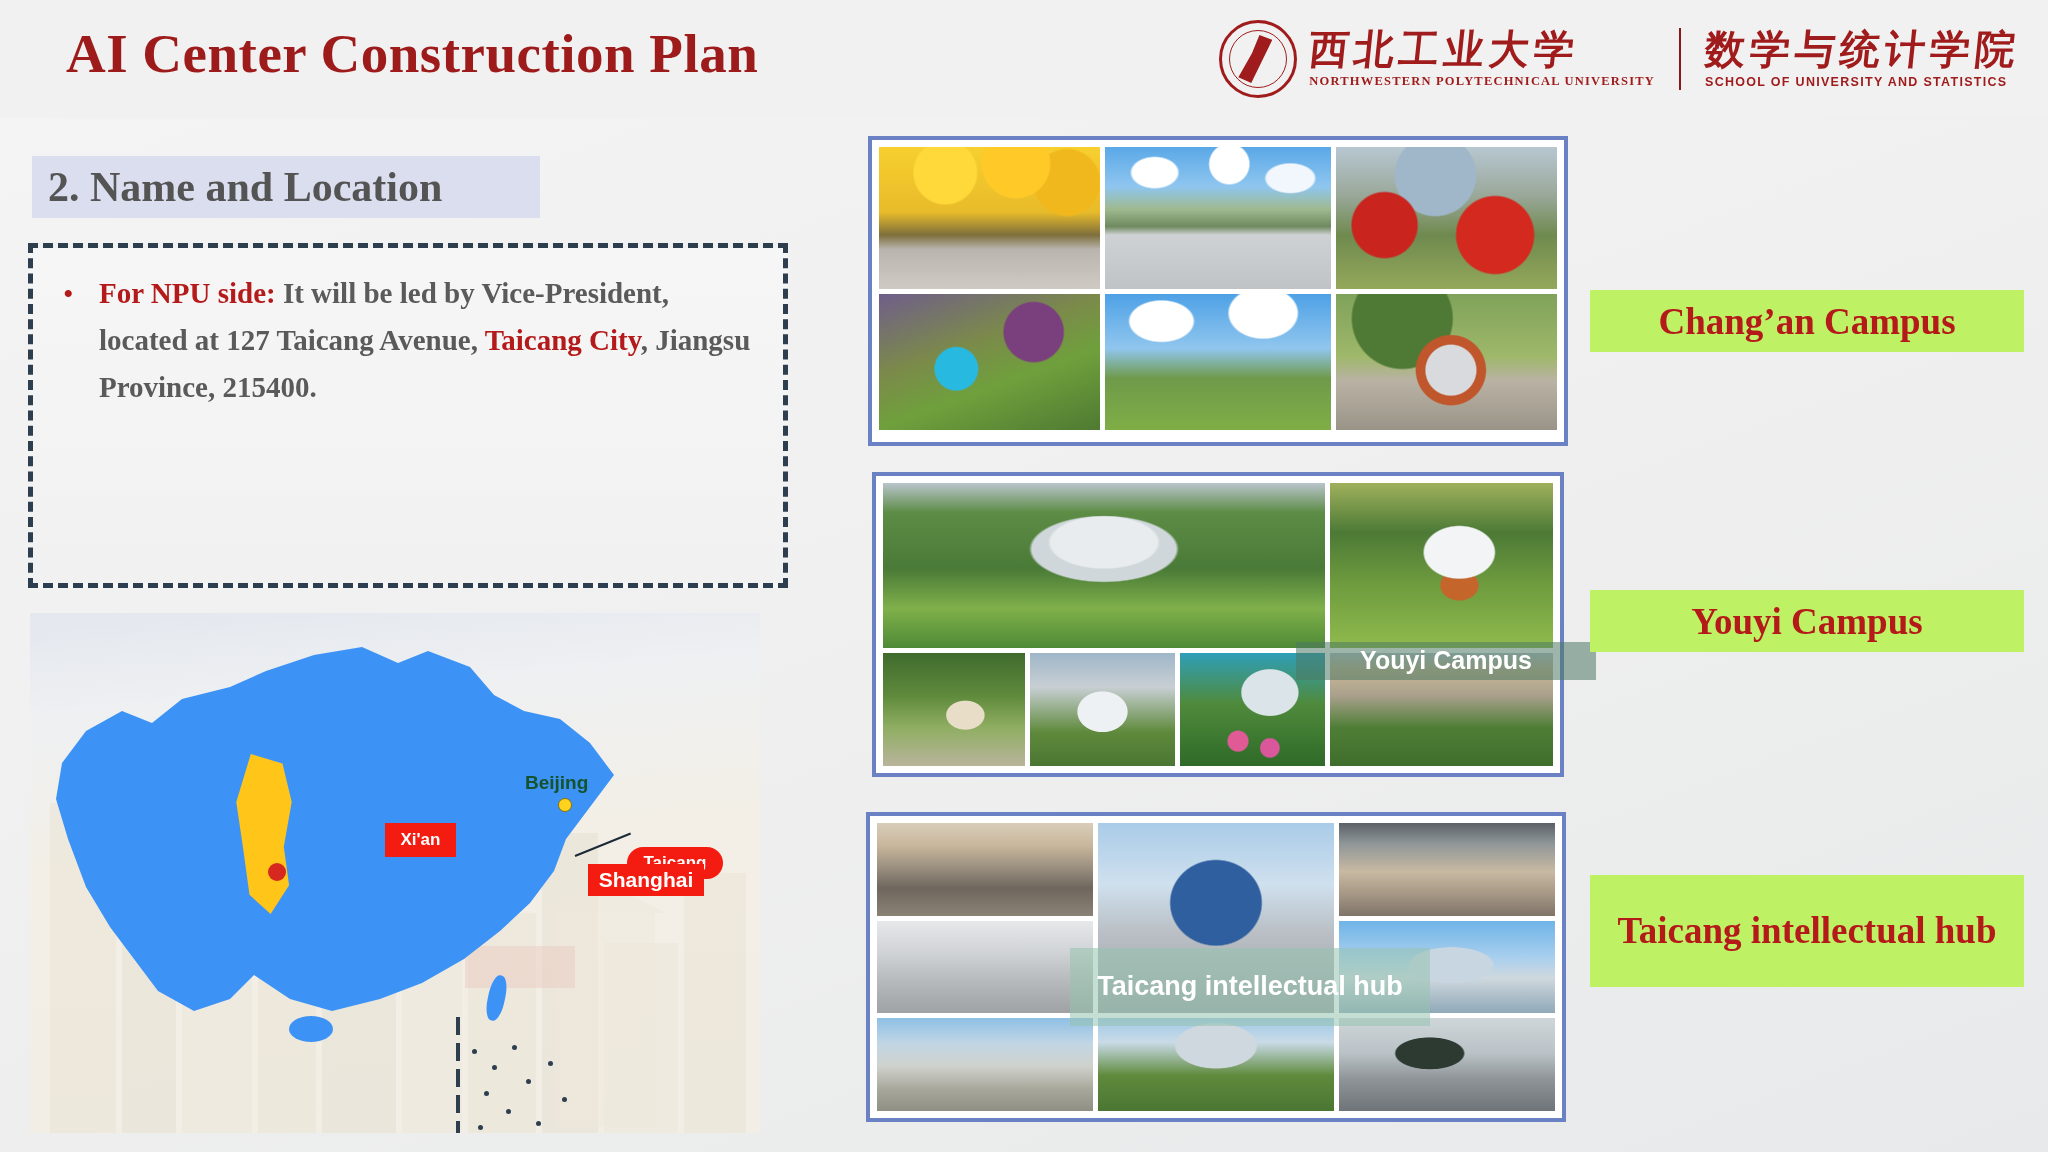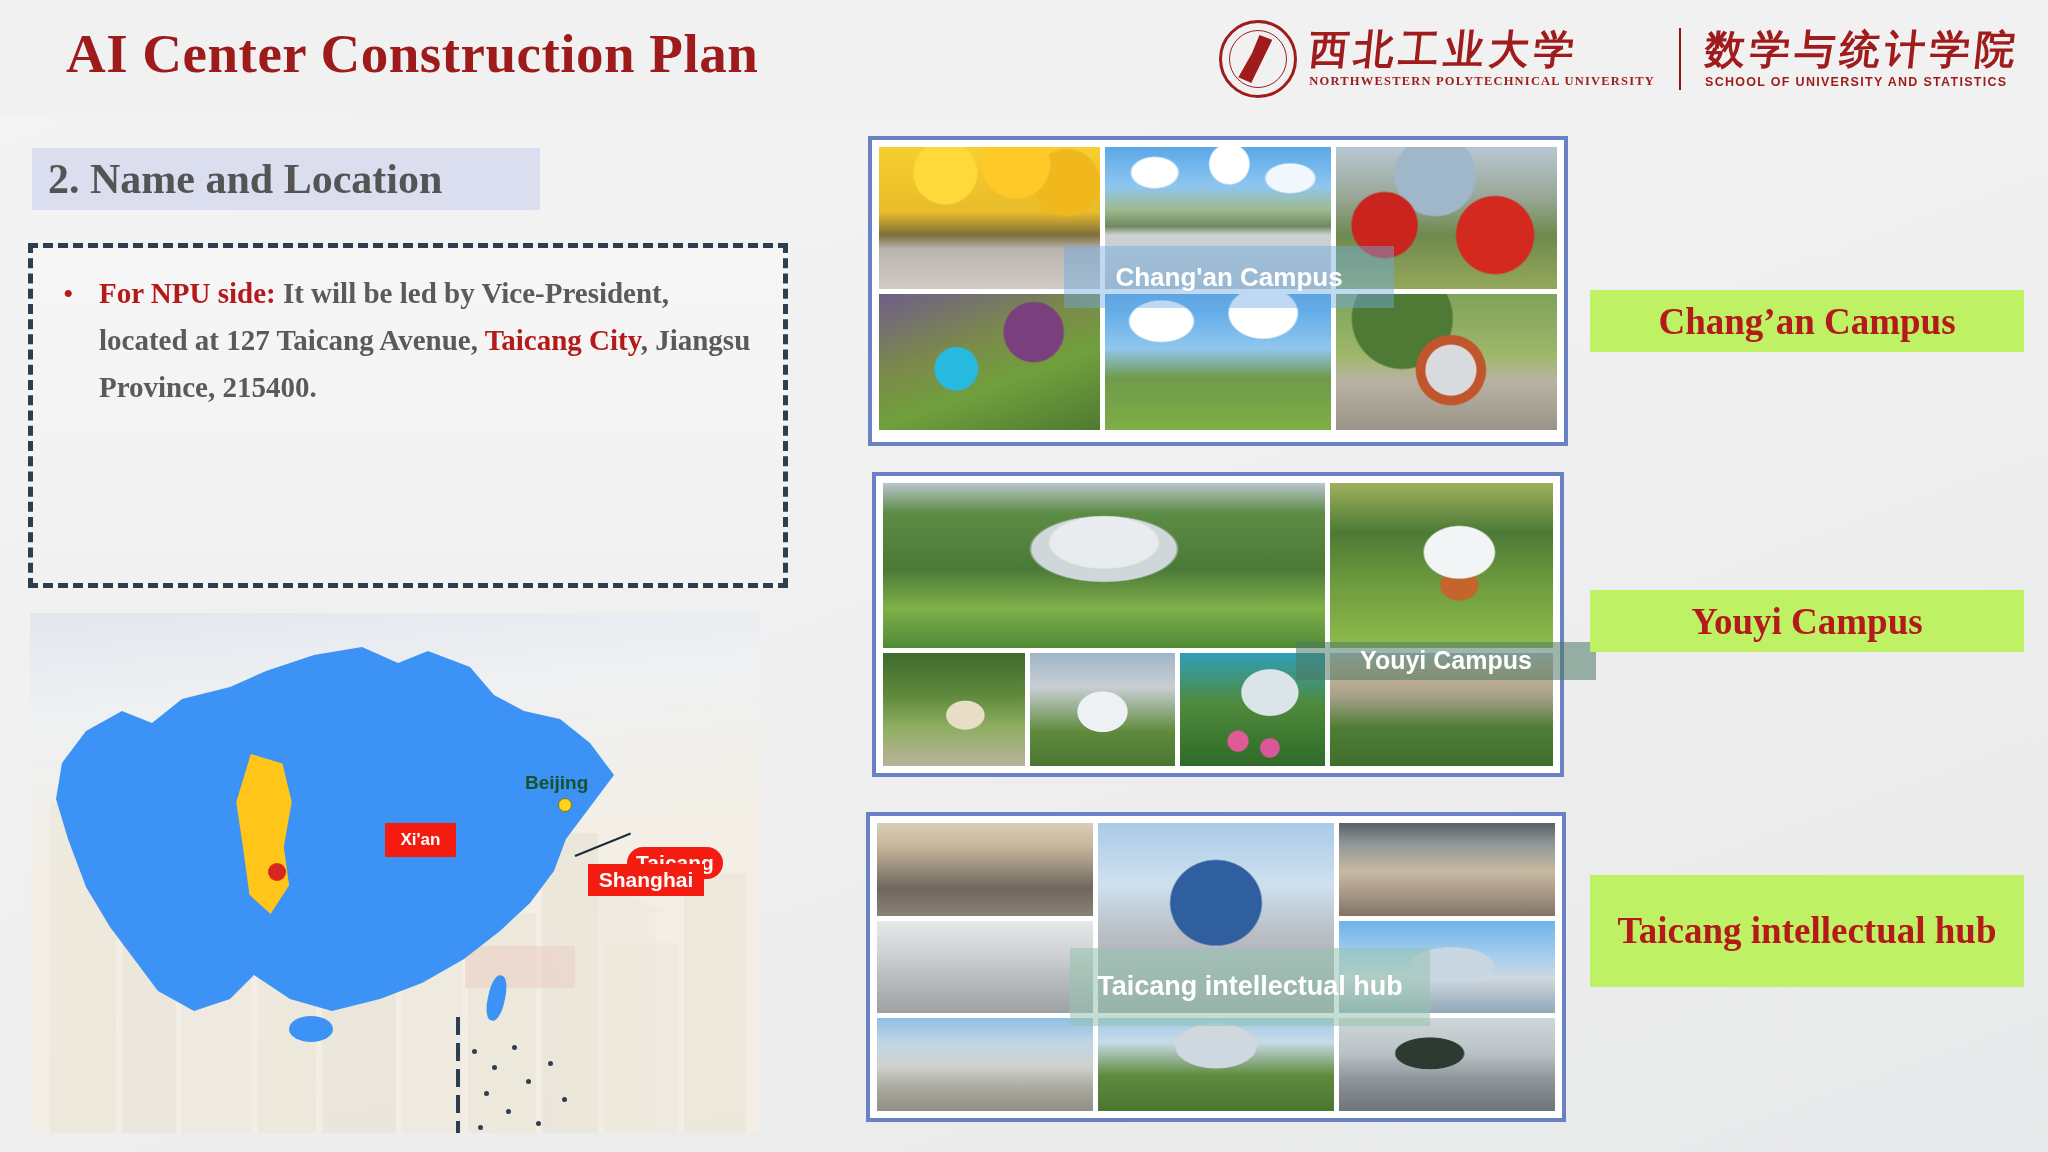--- a/index.html
+++ b/index.html
@@ -54,21 +54,21 @@
     font-size:40px;font-weight:bold;color:#a01c1c;letter-spacing:5px;line-height:1.05;
     transform:skewX(-6deg);
   }
   .logo-en2{
     font-family:"Liberation Sans",sans-serif;
     font-size:12.5px;font-weight:bold;color:#a01c1c;letter-spacing:1.3px;margin-top:4px;
   }
 
   
   .section-title{
-    position:absolute;left:32px;top:148px;width:508px;height:62px;
+    position:absolute;left:32px;top:156px;width:508px;height:62px;
     background:#dadeee;display:flex;align-items:center;
   }
   .section-title span{
     font-family:"Liberation Serif",serif;
     font-weight:bold;font-size:42px;color:#545454;padding-left:16px;
   }
 
   
   .dashed-box{
     position:absolute;left:28px;top:243px;width:760px;height:345px;
@@ -148,21 +148,21 @@
     position:absolute;left:420px;top:398px;width:4px;height:160px;
   }
   .cn-dashline i{position:absolute;width:4px;height:18px;background:#2d3f4f;}
 
   .map-label{
     position:absolute;background:#f41b10;color:#ffffff;
     font-family:"Liberation Sans",sans-serif;font-weight:bold;
     display:flex;align-items:center;justify-content:center;
   }
   .lbl-xian{left:385px;top:823px;width:71px;height:34px;font-size:17px;}
-  .lbl-taicang{left:627px;top:847px;width:96px;height:32px;font-size:21px;border-radius:16px;}
+  .lbl-taicang{left:627px;top:847px;width:96px;height:32px;font-size:17px;border-radius:16px;}
   .lbl-shanghai{left:588px;top:864px;width:116px;height:32px;font-size:21px;}
   .lbl-beijing{
     position:absolute;left:525px;top:772px;
     font-family:"Liberation Sans",sans-serif;font-weight:bold;font-size:19px;
     color:#14532d;
   }
   .beijing-dot{
     position:absolute;left:558px;top:798px;width:12px;height:12px;border-radius:50%;
     background:#ffd21e;border:1px solid #8a7300;
   }
@@ -372,21 +372,20 @@
 <div class="collage c1">
   <div class="grid" style="grid-template-columns:2.05fr 2.1fr 2.05fr;grid-template-rows:1.05fr 1fr;">
     <div class="ph p-ginkgo"></div>
     <div class="ph p-cross"></div>
     <div class="ph p-red"></div>
     <div class="ph p-pagoda"></div>
     <div class="ph p-mon"></div>
     <div class="ph p-sphere"></div>
     <div class="ph p-sakura"></div>
   </div>
-  <div class="overlay-band ov1">Chang'an Campus</div>
 </div>
 
 <div class="collage c2">
   <div class="grid" style="grid-template-columns:1.02fr 1.04fr 1.04fr 1.6fr;grid-template-rows:1.45fr 1fr;">
     <div class="ph p-aerial" style="grid-column:1/4;grid-row:1/2;"></div>
     <div class="ph p-sculp" style="grid-column:4/5;grid-row:1/2;"></div>
     <div class="ph p-house"></div>
     <div class="ph p-bldg"></div>
     <div class="ph p-peony"></div>
     <div class="ph p-sky" style="grid-column:4/5;grid-row:2/3;"></div>

